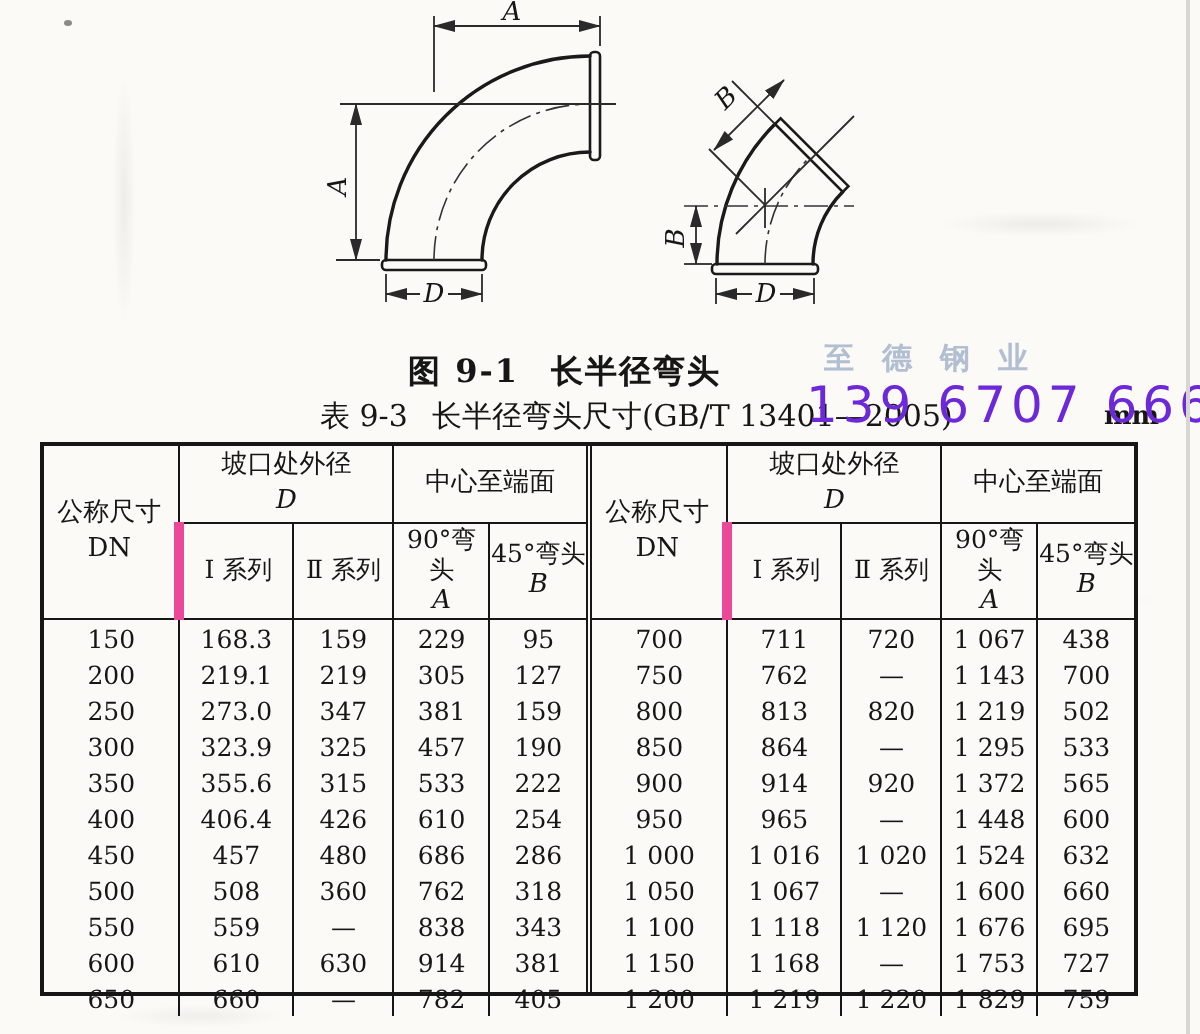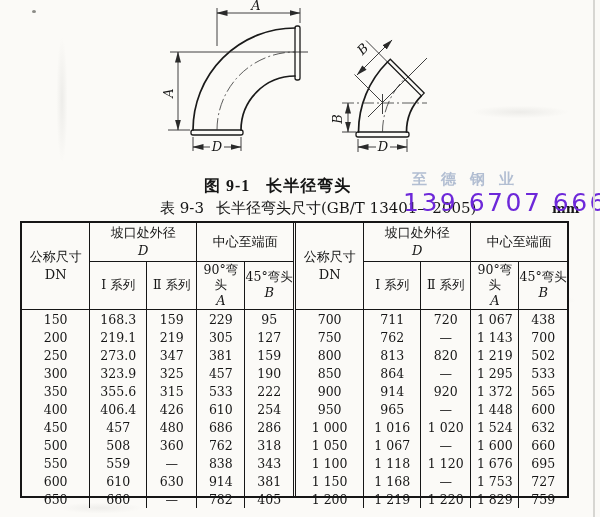--- a/index.html
+++ b/index.html
@@ -8,41 +8,41 @@
     font-family:"DejaVu Serif","Liberation Serif",serif;color:#161616;
     background:
       radial-gradient(ellipse 70px 9px at 520px 112px, rgba(185,185,182,.22), transparent 70%),
       radial-gradient(ellipse 55px 8px at 538px 300px, rgba(185,185,182,.16), transparent 70%),
       radial-gradient(ellipse 8px 90px at 62px 100px, rgba(195,195,192,.25), transparent 70%),
       radial-gradient(ellipse 60px 8px at 100px 508px, rgba(185,185,182,.18), transparent 70%),
       #fbfaf7;
   }
   .abs{position:absolute;}
   
-  .caption{left:204px;top:176px;font-size:16px;font-weight:bold;letter-spacing:1px;font-family:Liberation Serif, serif;}
+  .caption{left:204px;top:176px;font-size:16px;font-weight:bold;letter-spacing:1px;}
   .caption .gap{margin-left:16px;}
   .tbl-title{left:160px;top:199px;font-size:15px;font-weight:normal;}
   .tbl-title .gap{margin-left:12px;}
   .unit{left:536px;top:201px;font-size:13px;font-weight:bold;margin-left:16px;}
   
   .wm1{left:412px;top:170px;font-size:15px;color:#b2bed2;letter-spacing:14px;white-space:nowrap;font-weight:bold;}
   .wm2{left:403px;top:188px;font-size:25px;color:#6d28d9;letter-spacing:2.5px;white-space:nowrap;
        font-family:"DejaVu Sans","Liberation Sans",sans-serif;}
   
   .edge-line{left:593px;top:0;width:1.5px;height:517px;background:#d7d6d2;}
   .speck{left:32px;top:10px;width:4px;height:3px;background:#8a8a86;border-radius:50%;}
   
   .tbl-wrap{left:20px;top:221px;width:545px;height:273px;border:2px solid #161616;display:flex;background:#fbfaf7;}
   .half{flex:1 1 0;}
   .divider{width:3px;box-sizing:border-box;border-left:1.4px solid #161616;border-right:1.4px solid #161616;}
   table{border-collapse:collapse;table-layout:fixed;width:100%;height:100%;}
   th,td{border:1px solid #161616;border-top:none;border-bottom:none;padding:0;text-align:center;vertical-align:middle;}
   th:first-child,td:first-child{border-left:none;}
   th:last-child,td:last-child{border-right:none;}
-  tr.h2 th:first-child{border-left:1px solid #ec4899;}
+  tr.h2 th:first-child{border-left:5px solid #ec4899;}
   tr.h1 th{border-bottom:1px solid #161616;}
   tr.h2 th, th[rowspan]{border-bottom:1.6px solid #161616;}
   tr.h1{height:38px;} tr.h2{height:36px;}
   th{font-weight:normal;font-size:13px;line-height:1.35;}
   tr.h2 th{font-size:12.5px;line-height:1.25;}
   tbody td{font-size:12.5px;height:18px;white-space:nowrap;}
   .sym{font-style:italic;font-size:13px;}
   
   .fig90{left:150px;top:0;}
   .fig45{left:330px;top:18px;}

